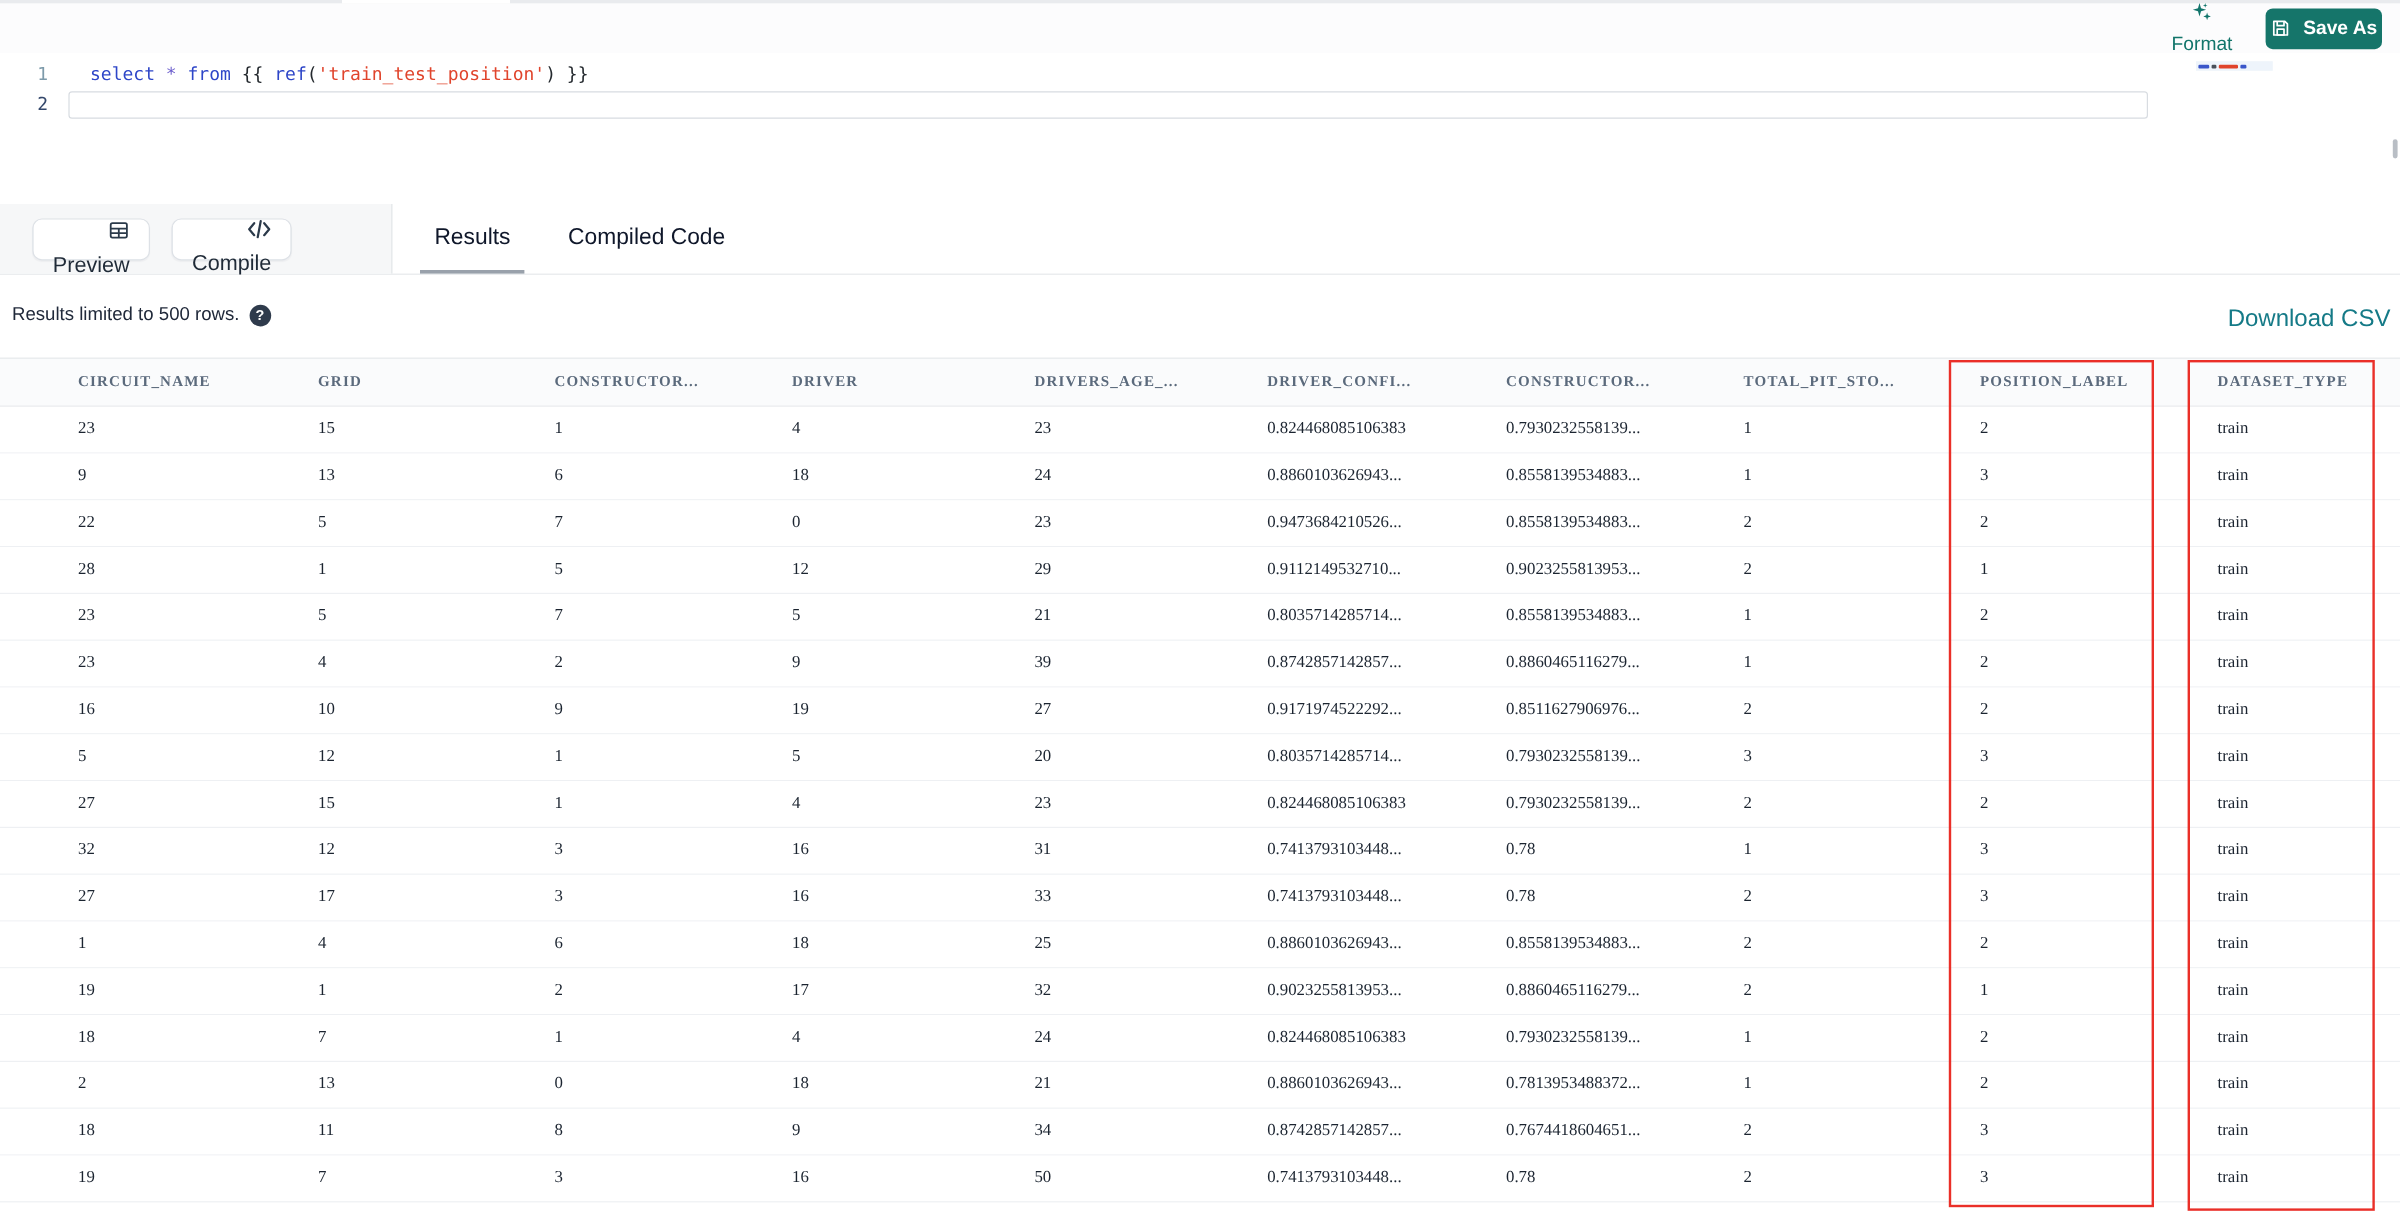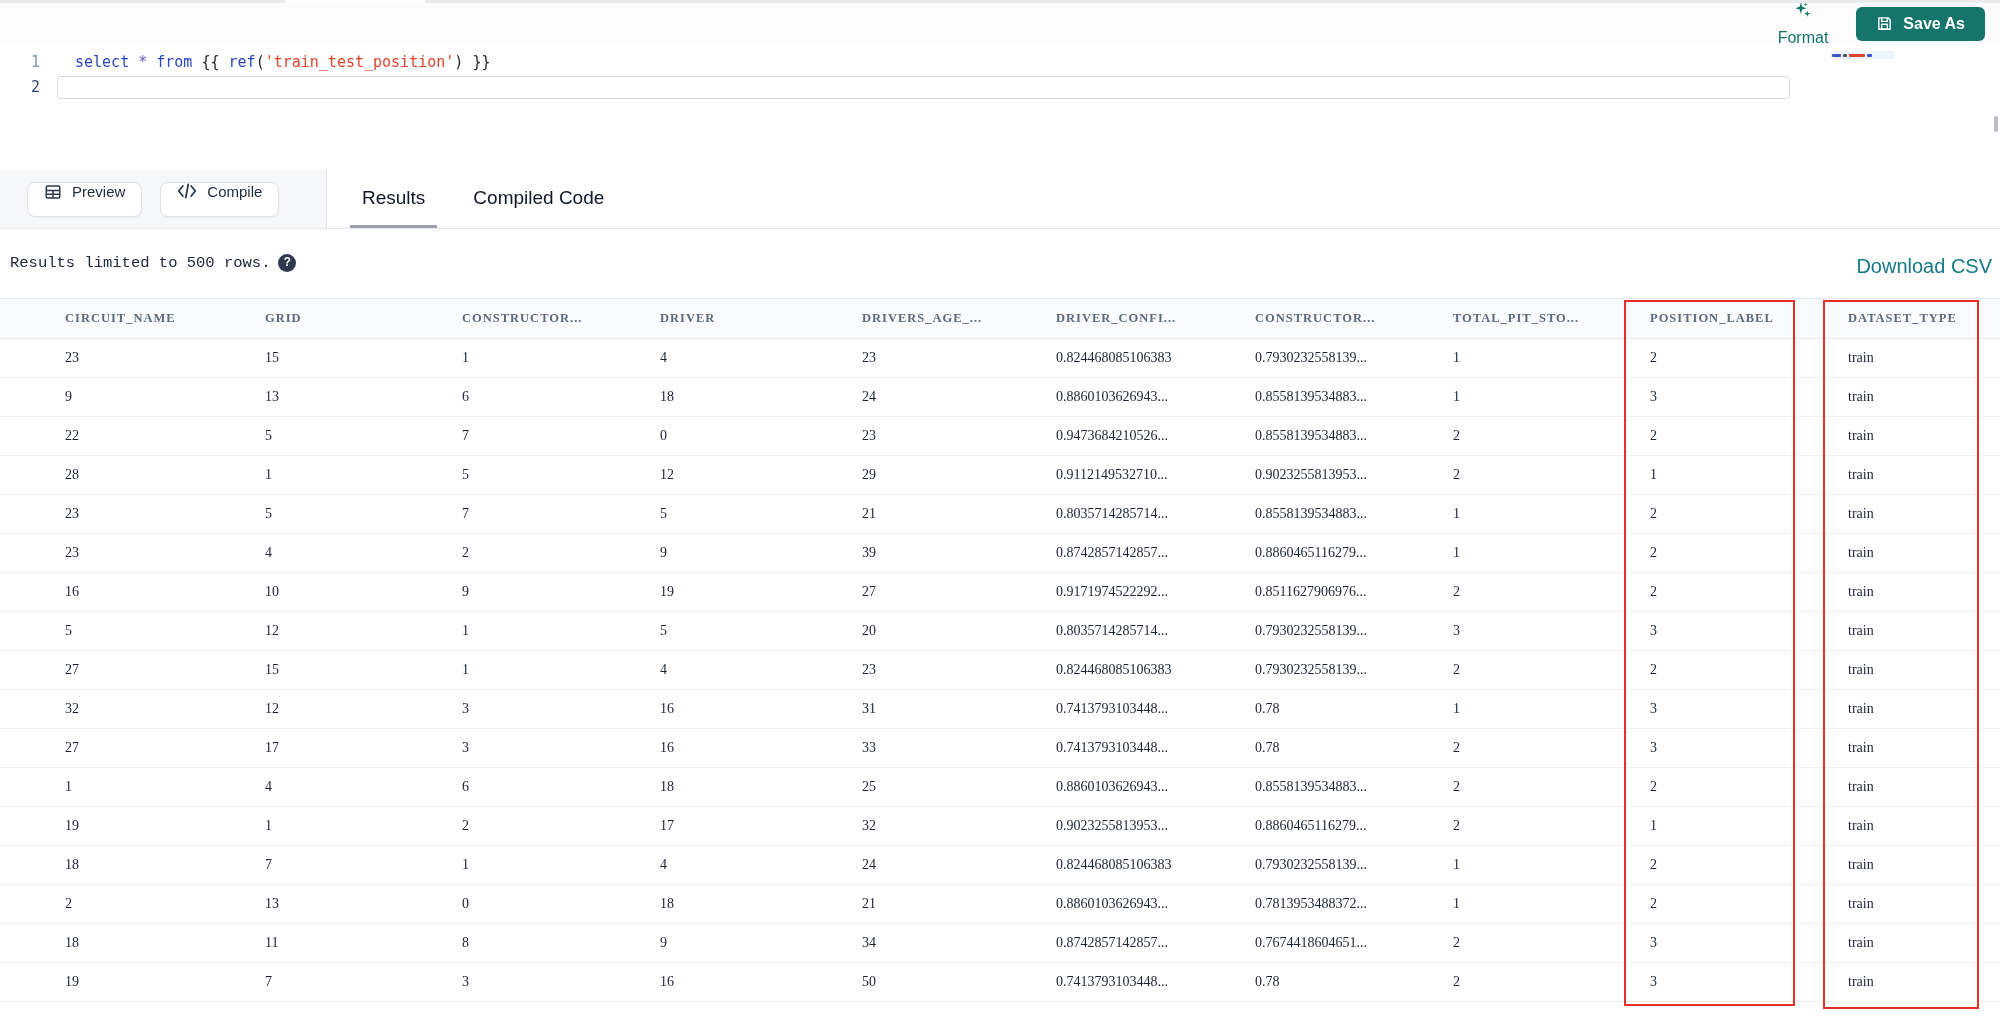--- a/index.html
+++ b/index.html
@@ -9,21 +9,21 @@
   
   .top-strip { position:absolute; left:0; top:0; width:2000px; height:3px; background:#e9ebee; }
   .top-strip .active-gap { position:absolute; left:285px; top:0; width:140px; height:3px; background:#fff; }
 
   
   .editor-toolbar { position:absolute; left:0; top:3px; width:2000px; height:41px; background:#fcfcfd; }
   .toolbar-right { position:absolute; right:15px; top:0; height:41px; display:flex; align-items:center; gap:28px; }
   .format-btn { display:flex; align-items:center; gap:9px; background:none; border:none;
                 color:#12756b; font-size:16px; font-family:inherit; cursor:pointer;flex-direction:column; }
   .saveas-btn { display:flex; align-items:center; gap:10px; background:#15756a; color:#fff;
-                border:none; border-radius:6px; height:34px; padding:0 20px; font-size:16px;
+                border:none; border-radius:6px; height:34px; padding:0 4px; font-size:16px;
                 font-family:inherit; font-weight:700; cursor:pointer; }
 
   
   .editor { position:absolute; left:0; top:44px; width:2000px; height:126px; background:#fff; }
   .gutter { position:absolute; left:0; top:6px; width:40px; text-align:right;
             font-family:"DejaVu Sans Mono", monospace; font-size:15px; line-height:25px; }
   .ln1 { color:#7d9aaa; } .ln2 { color:#33476b; }
   .code-area { position:absolute; left:75px; top:6px; font-family:"DejaVu Sans Mono", monospace;
                font-size:15px; line-height:25px; white-space:pre;text-align:center; }
   .tok-kw { color:#2e46c8; } .tok-op { color:#6a5ccc; } .tok-fn { color:#2e46c8; }
@@ -35,32 +35,32 @@
   .minimap i { display:block; height:3px; border-radius:1px; }
   .mm-b1 { width:9px; background:#3a56c9; } .mm-d { width:4px; background:#49505a; }
   .mm-r { width:16px; background:#e0442c; } .mm-b2 { width:5px; background:#3a56c9; }
   .editor-scroll-dash { position:absolute; right:2px; top:72px; width:4px; height:16px; background:#b9bec5; border-radius:2px; }
 
   
   .action-bar { position:absolute; left:0; top:170px; width:2000px; height:59px; background:#fff;
                 border-bottom:1px solid #e6e9ec; }
   .action-left { position:absolute; left:0; top:0; width:327px; height:58px; background:#f6f7f8;
                  border-right:1px solid #e3e6e9; display:flex; align-items:center; gap:18px; padding-left:27px; }
-  .tool-btn { display:flex; align-items:flex-start; gap:10px; background:#fff; border:1px solid #dde1e6;
-              border-radius:8px; height:35px; padding:0 16px; font-size:15px; color:#1f2a37;
-              font-family:inherit; cursor:pointer; box-shadow:0 1px 1px rgba(20,30,40,.04); }
+  .tool-btn { display:flex; align-items:flex-end; gap:10px; background:#fff; border:1px solid #dde1e6;
+              border-radius:8px; height:35px; padding:0 16px; font-size:18px; color:#1f2a37;
+              font-family:inherit; cursor:pointer; box-shadow:0 1px 1px rgba(20,30,40,.04);flex-direction:column; }
   .tabs { position:absolute; left:350px; top:0; height:58px; display:flex; gap:24px; }
   .tab { display:flex; align-items:center; padding:0 12px; font-size:19px; color:#0f172a;
          height:100%; cursor:pointer; border-bottom:3px solid transparent; }
   .tab.active { border-bottom-color:#99a1ab; }
 
   
   .results-info { position:absolute; left:0; top:230px; width:2000px; height:68px; background:#fff; }
   .limit-note { position:absolute; left:10px; top:24px; display:flex; align-items:center; gap:8px;
-                font-size:15.5px; color:#20293a;font-family:Liberation Mono, monospace; }
+                font-size:15.5px; color:#20293a; }
   .help-circle { width:18px; height:18px; border-radius:50%; background:#2f3b4c; color:#fff;
                  font-size:12px; font-weight:700; display:inline-flex; align-items:center;
                  justify-content:center; cursor:pointer; }
   .download-csv { position:absolute; right:8px; top:25px; color:#157a87; font-size:20px;
                   text-decoration:none; cursor:pointer; }
 
   
   .table { position:absolute; left:0; top:298px; width:2000px;font-family:Liberation Serif, serif; }
   .tr, .thead { display:grid; padding-left:65px;
     grid-template-columns:200px 197px 198px 202px 194px 199px 198px 197px 198px 152px;

